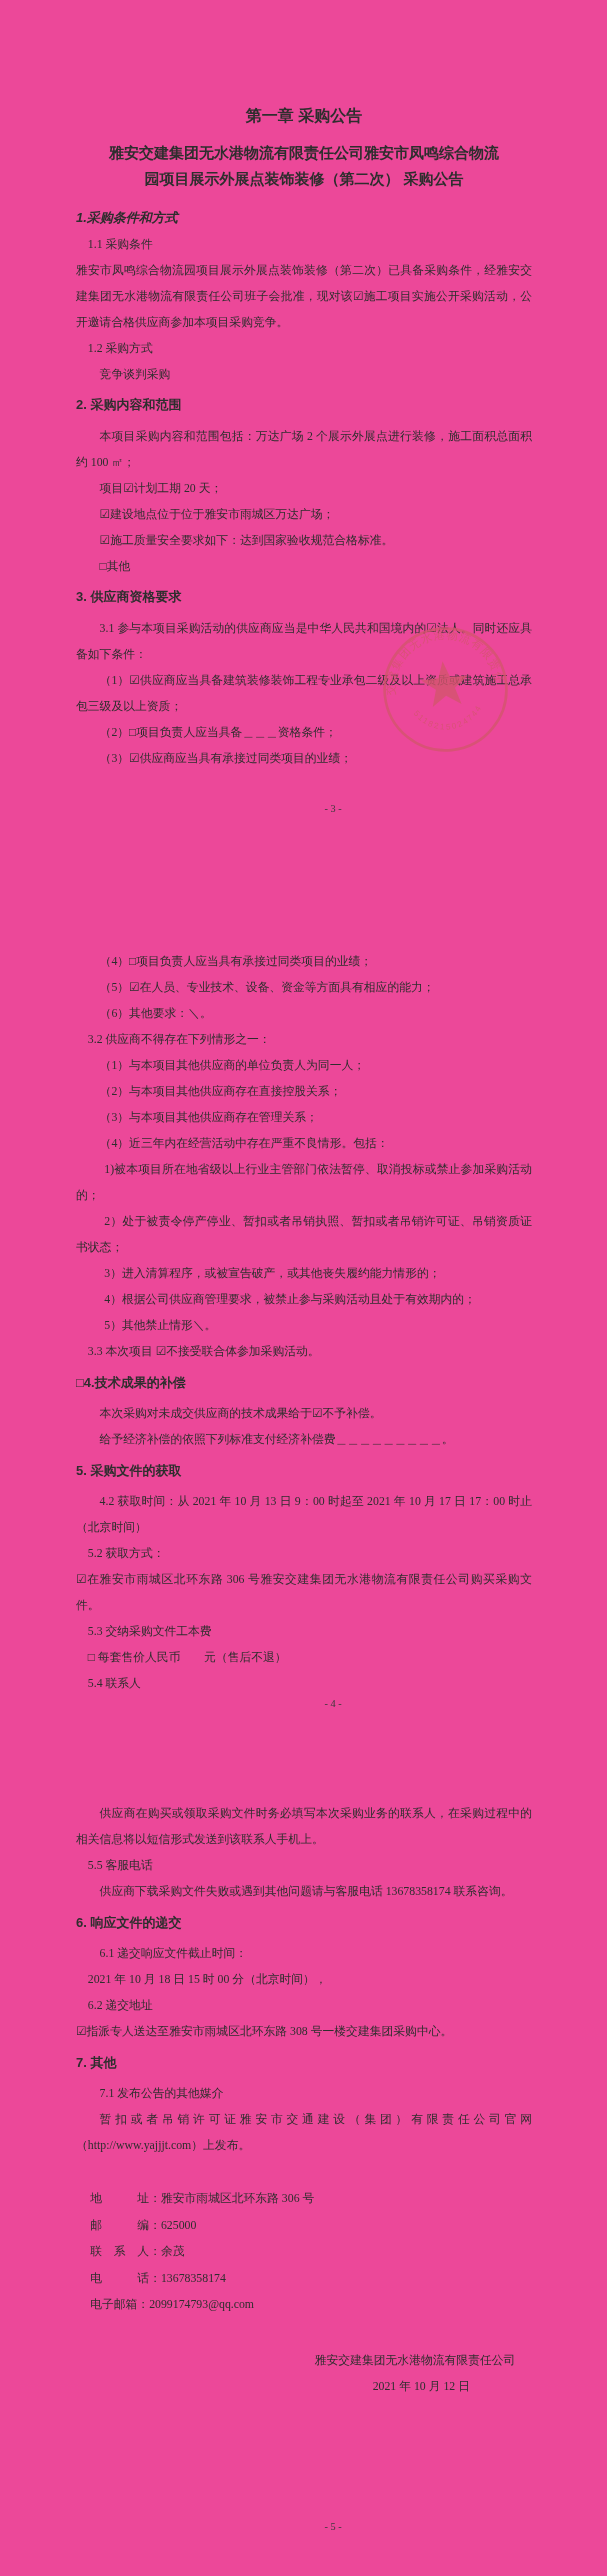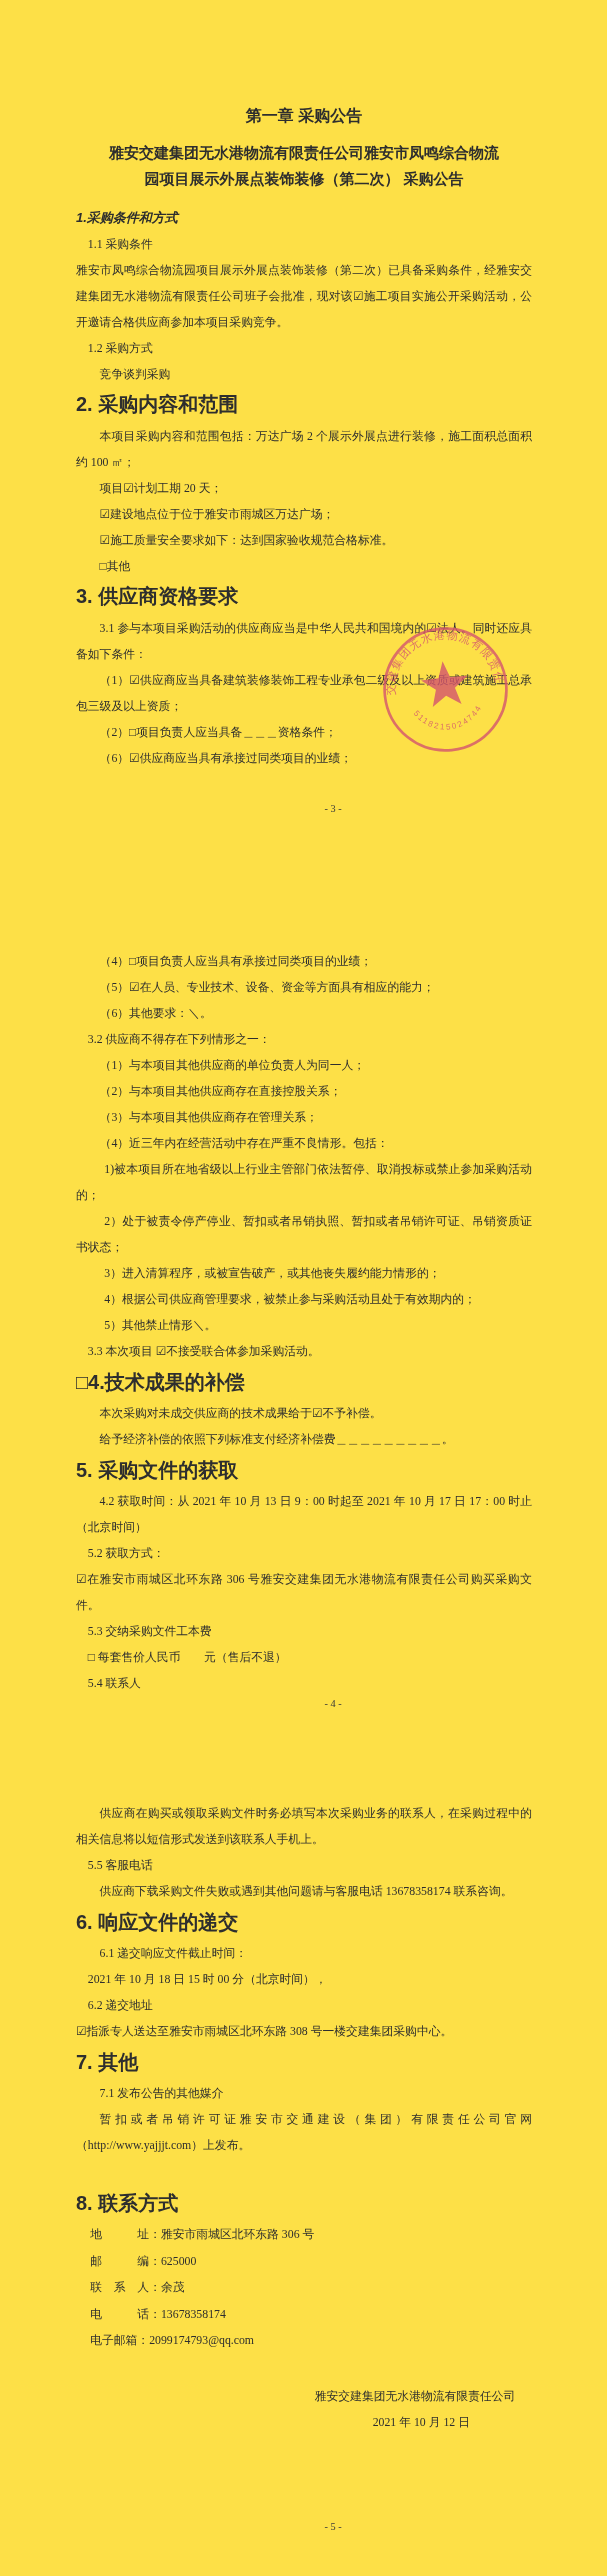--- a/index.html
+++ b/index.html
@@ -1,36 +1,36 @@
 <!DOCTYPE html>
 <html style="font-size:12px"><head>
 <meta charset="utf-8">
 <style>
   html,body{margin:0;padding:0;background:#ffffff;}
   .doc{
     width:608px;height:2576px;position:relative;overflow:hidden;
-    background:#fde047;color:#2e2e2e;
+    background:#ec4899;color:#2e2e2e;
     font-family:"Liberation Serif","DejaVu Serif",serif;
   }
   .page{box-sizing:border-box;display:flex;flex-direction:column;padding-left:76px;padding-right:76px;}
   .page-0{height:881px;padding-top:103px;}
   .page-1{height:858px;padding-top:67px;}
   .page-2{height:837px;padding-top:61px;position:relative;}
   .blk{font-size:11.8px;line-height:26px;text-align:justify;}
   .chapter-title{
     text-align:center;font-weight:bold;font-size:16px;line-height:26px;margin-bottom:10.6px;
     font-family:"Liberation Sans","DejaVu Sans",sans-serif;
   }
   .doc-title{
     text-align:center;font-weight:bold;font-size:15px;line-height:26px;
     font-family:"Liberation Sans","DejaVu Sans",sans-serif;
   }
   .h1{font-weight:bold;font-size:13px;line-height:27px;margin-top:12px;
       font-family:"Liberation Sans","DejaVu Sans",sans-serif;font-style:italic;}
-  .h2{font-weight:bold;font-size:20px;line-height:33px;margin:1.5px 0;
+  .h2{font-weight:bold;font-size:13px;line-height:33px;margin:1.5px 0;
       font-family:"Liberation Sans","DejaVu Sans",sans-serif;}
   .indent{text-indent:2em;}
   .indent1{text-indent:1em;}
   .indent2{text-indent:2.4em;}
   .spacer{height:27px;}
   .contact{text-indent:1.2em;line-height:26.6px;}
   .sig-company{text-align:right;padding-right:16.7px;margin-top:29px;}
   .sig-date{text-align:right;padding-right:62px;}
   .u{text-underline-offset:3px;}
   .pagenum{
@@ -60,21 +60,21 @@
         <div class="blk h2"><span>2. 采购内容和范围</span></div>
         <div class="blk indent"><span>本项目采购内容和范围包括：</span><span class="u">万达广场 2 个展示外展点进行装修，施工面积总面积约 100 ㎡</span><span>；</span></div>
         <div class="blk indent"><span>项目☑计划工期 20 天；</span></div>
         <div class="blk indent"><span>☑建设地点位于位于雅安市雨城区万达广场；</span></div>
         <div class="blk indent"><span>☑施工质量安全要求如下：达到国家验收规范合格标准。</span></div>
         <div class="blk indent"><span>□其他</span></div>
         <div class="blk h2"><span>3.  供应商资格要求</span></div>
         <div class="blk indent"><span>3.1 参与本项目采购活动的供应商应当是中华人民共和国境内的☑法人。同时还应具备如下条件：</span></div>
         <div class="blk indent"><span>（1）☑供应商应当具备建筑装修装饰工程专业承包二级及以上资质或建筑施工总承包三级及以上资质；</span></div>
         <div class="blk indent"><span>（2）□项目负责人应当具备</span><span>＿＿＿</span><span>资格条件；</span></div>
-        <div class="blk indent"><span>（6）☑供应商应当具有承接过同类项目的业绩；</span></div>
+        <div class="blk indent"><span>（3）☑供应商应当具有承接过同类项目的业绩；</span></div>
         <div class="pagenum">- 3 -</div>
       </section>
       <section class="page page-1">
         <div class="blk indent"><span>（4）□项目负责人应当具有承接过同类项目的业绩；</span></div>
         <div class="blk indent"><span>（5）☑在人员、专业技术、设备、资金等方面具有相应的能力；</span></div>
         <div class="blk indent"><span>（6）其他要求：</span><span class="u">＼</span><span>。</span></div>
         <div class="blk indent1"><span>3.2  供应商不得存在下列情形之一：</span></div>
         <div class="blk indent"><span>（1）与本项目其他供应商的单位负责人为同一人；</span></div>
         <div class="blk indent"><span>（2）与本项目其他供应商存在直接控股关系；</span></div>
         <div class="blk indent"><span>（3）与本项目其他供应商存在管理关系；</span></div>
@@ -103,21 +103,20 @@
         <div class="blk indent"><span>供应商下载采购文件失败或遇到其他问题请与客服电话 </span><span class="u">13678358174</span><span> 联系咨询。</span></div>
         <div class="blk h2"><span>6.  响应文件的递交</span></div>
         <div class="blk indent"><span>6.1 递交响应文件截止时间：</span></div>
         <div class="blk indent1"><span class="u">2021</span><span> 年 </span><span class="u">10</span><span> 月 </span><span class="u">18</span><span> 日 </span><span class="u">15</span><span> 时 </span><span class="u">00</span><span> 分（北京时间），</span></div>
         <div class="blk indent1"><span>6.2 递交地址</span></div>
         <div class="blk text"><span>☑指派专人送达至</span><span class="u">雅安市雨城区北环东路 308 号一楼交建集团采购中心</span><span>。</span></div>
         <div class="blk h2"><span>7.  其他</span></div>
         <div class="blk indent"><span>7.1 发布公告的其他媒介</span></div>
         <div class="blk indent"><span>暂扣或者吊销许可证</span><span class="u">雅安市交通建设（集团）有限责任公司官网（http://www.yajjjt.com）</span><span>上发布。</span></div>
         <div class="blk spacer"></div>
-        <div class="blk h2"><span>8.  联系方式</span></div>
         <div class="blk contact"><span>地　　　址：雅安市雨城区北环东路 306 号</span></div>
         <div class="blk contact"><span>邮　　　编：625000</span></div>
         <div class="blk contact"><span>联　系　人：余茂</span></div>
         <div class="blk contact"><span>电　　　话：13678358174</span></div>
         <div class="blk contact"><span>电子邮箱：2099174793@qq.com</span></div>
         <div class="blk sig-company"><span class="u">雅安交建集团无水港物流有限责任公司</span></div>
         <div class="blk sig-date"><span>2021 年 10 月 12 日</span></div>
         <div class="pagenum">- 5 -</div>
       </section>
     </div>

